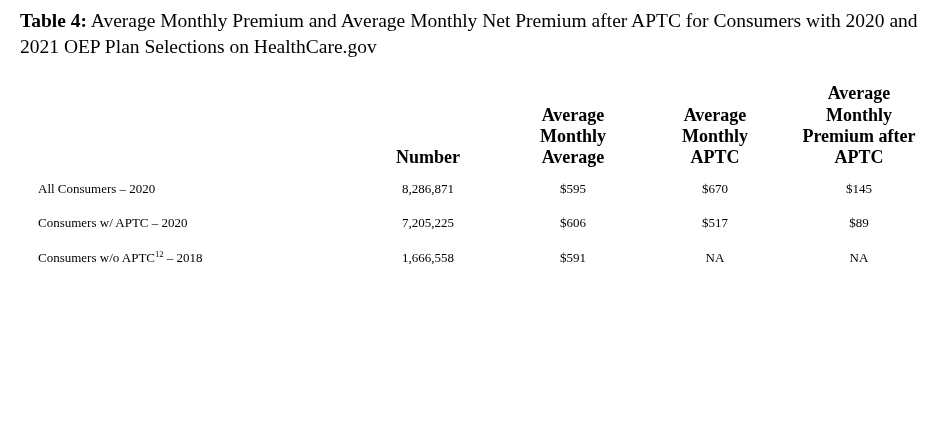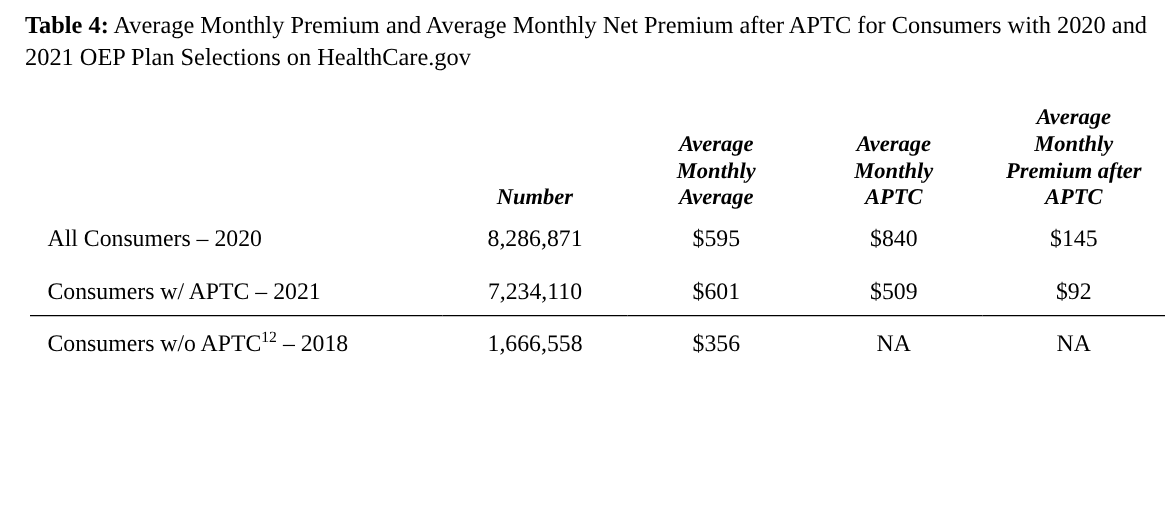--- a/index.html
+++ b/index.html
@@ -54,25 +54,24 @@
     text-align: left;
   }
   thead tr {
     height: 104px;
   }
   thead th .hdr-lines {
     display: block;
   }
   thead th .hdr-lines span {
     display: block;
-    font-style: italic;
   }
 
   tbody td {
-    font-size: 19px;
+    font-size: 13px;
     padding: 6.5px 0 6.5px 0;
     text-align: center;
     line-height: 1.2;
   }
   tbody td.label {
     text-align: left;
     padding-left: 14px;
   }
   tbody tr.group-end td {
     border-bottom: 1.3px solid #000000;
@@ -139,38 +138,38 @@
             <span>APTC</span>
           </span>
         </th>
       </tr>
     </thead>
     <tbody>
       <tr>
         <td class="label"><span>All Consumers – 2020</span></td>
         <td>8,286,871</td>
         <td>$595</td>
-        <td>$840</td>
+        <td>$670</td>
         <td>$145</td>
       </tr>
       <tr class="spacer-row">
           <td colspan="5"></td>
         </tr>
-      <tr class="group-end">
-        <td class="label"><span>Consumers w/ APTC – 2021</span></td>
-        <td>7,234,110</td>
-        <td>$601</td>
-        <td>$509</td>
-        <td>$92</td>
+      <tr>
+        <td class="label"><span>Consumers w/ APTC – 2020</span></td>
+        <td>7,205,225</td>
+        <td>$606</td>
+        <td>$517</td>
+        <td>$89</td>
       </tr>
       <tr class="spacer-row">
           <td colspan="5"></td>
         </tr>
       <tr>
         <td class="label"><span>Consumers w/o APTC</span><sup>12</sup><span> – 2018</span></td>
         <td>1,666,558</td>
-        <td>$356</td>
+        <td>$591</td>
         <td>NA</td>
         <td>NA</td>
       </tr>
     </tbody>
   </table>
 </div>
 
 </body></html>

